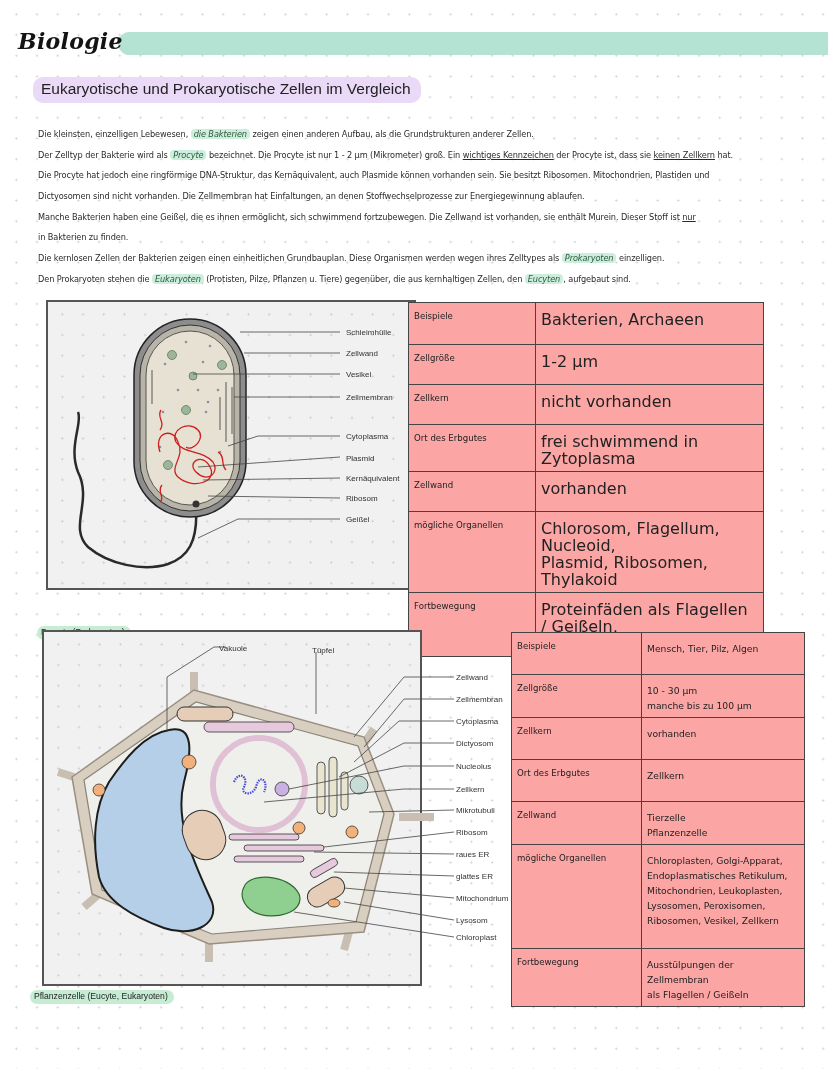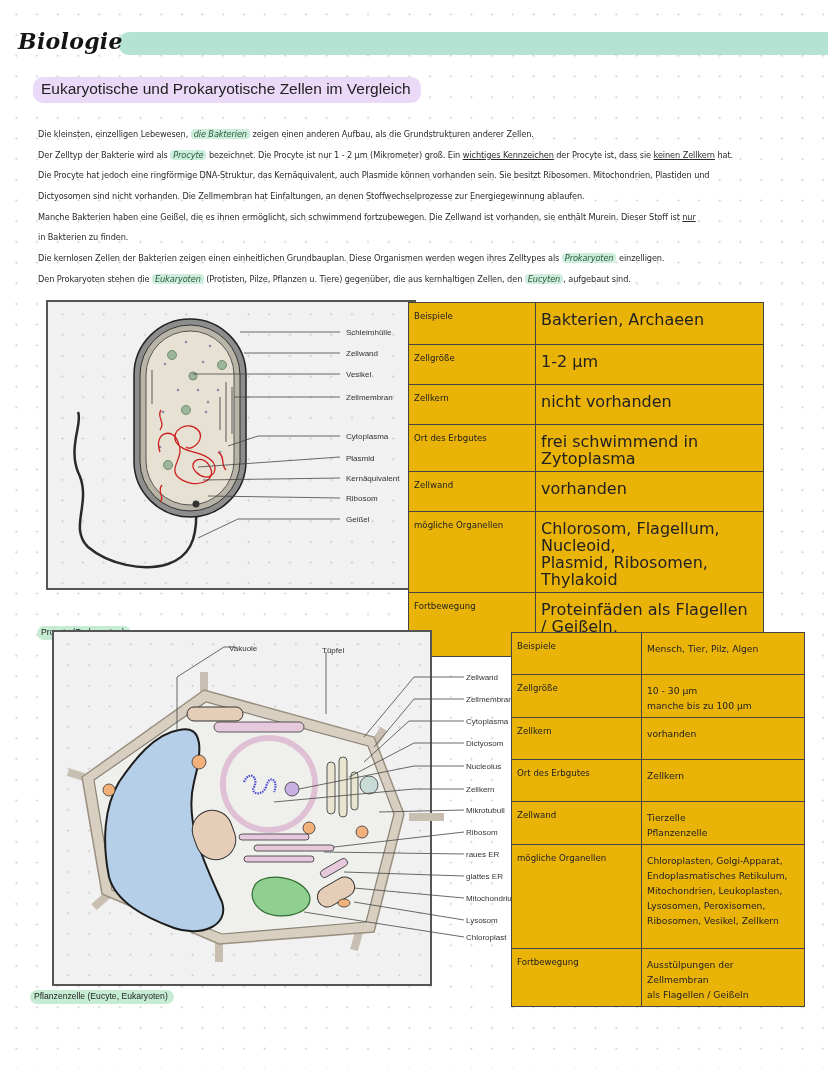--- a/index.html
+++ b/index.html
@@ -30,25 +30,25 @@
   }
   .para { position: absolute; left: 38px; width: 770px; font-family: "DejaVu Sans", sans-serif; font-size: 8.2px; color: #2a2a2a; line-height: 20.7px; }
   .para .line { white-space: nowrap; height: 20.7px; letter-spacing: -0.1px; }
   .hl { background: #cdeedd; border-radius: 4px; padding: 0 3px; font-style: italic; color: #2d5a3d; }
   .ul { text-decoration: underline; }
 
   .diagram-box { position: absolute; background: #f1f1f1; border: 2px solid #555;
     background-image: radial-gradient(circle, #c9c9c9 0.9px, transparent 1.1px);
     background-size: 20.7px 20.7px; background-position: 4px 2px; margin-left: 6px; }
   .diag1 { left: 40px; top: 300px; width: 370px; height: 290px; }
-  .diag2 { left: 46px; top: 630px; width: 380px; height: 356px; }
+  .diag2 { left: 36px; top: 630px; width: 380px; height: 356px; }
   .diagram-box svg { position: absolute; left: 0; top: 0; }
   .lbl { font-family: "Liberation Sans", sans-serif; font-size: 8px; fill: #333; }
 
-  table.cmp { position: absolute; border-collapse: collapse; background: #eab308;
+  table.cmp { position: absolute; border-collapse: collapse; background: #fca5a5;
     font-family: "DejaVu Sans", sans-serif; color: #222; }
   table.cmp td { border: 1.6px solid #444; vertical-align: top; padding: 8px 6px 4px 5px; }
   .t1 { left: 408px; top: 302px; width: 356px; }
   .t1 td.k { width: 127px; font-size: 8.6px; }
   .t1 td.v { font-size: 16px; line-height: 17px; }
   .t2 { left: 511px; top: 632px; width: 294px; }
   .t2 td.k { width: 130px; font-size: 8.6px; }
   .t2 td.v { font-size: 9.2px; line-height: 15px; }
 
   .caption { position: absolute; height: 14px; padding: 1px 6px 0 4px;

